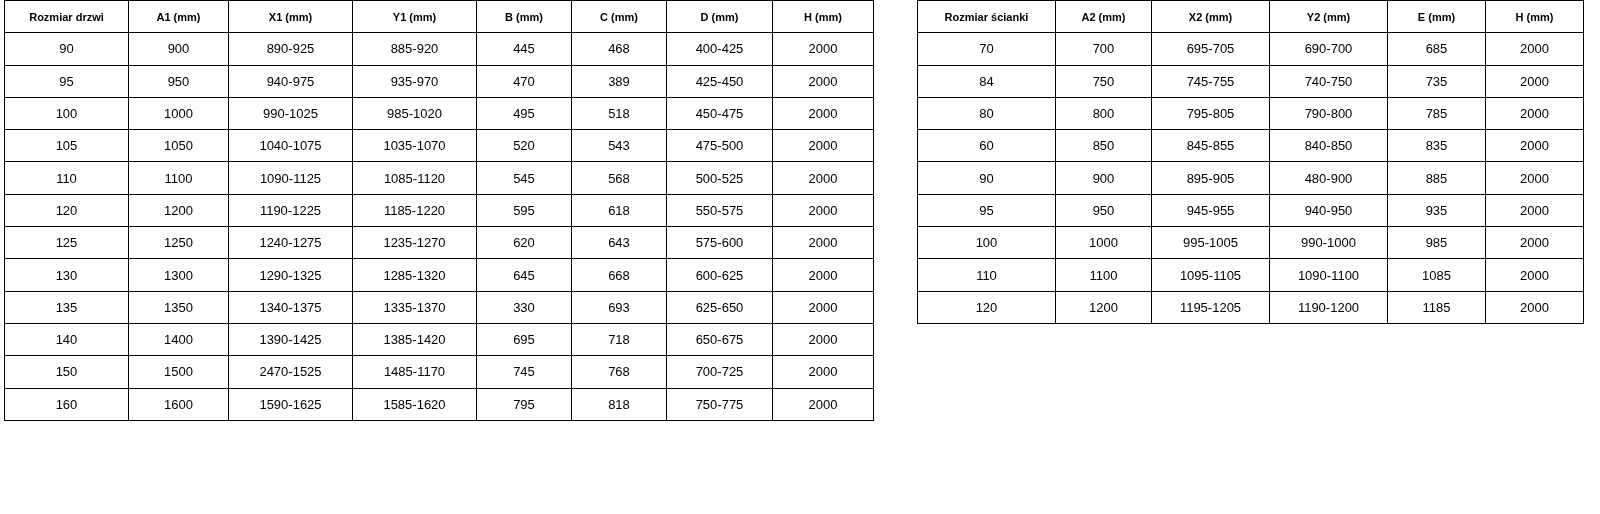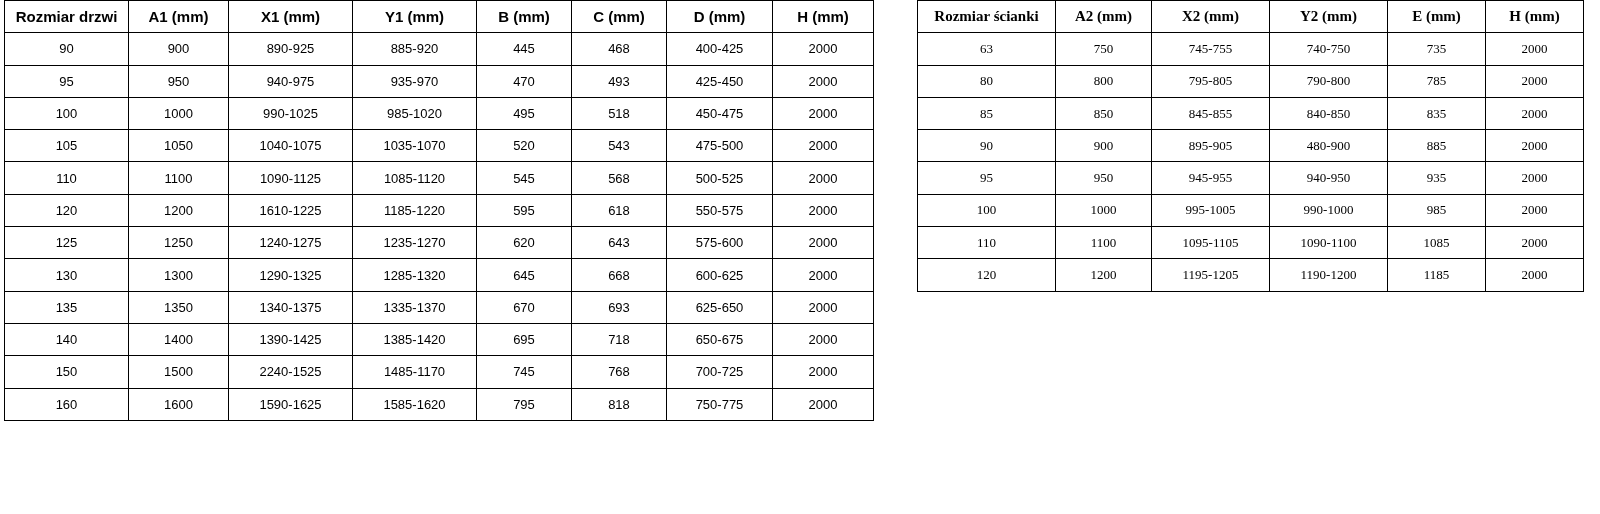--- a/index.html
+++ b/index.html
@@ -17,39 +17,39 @@
   .page {
     position: relative;
     width: 1600px;
     height: 514px;
   }
   .table-wrap {
     position: absolute;
     top: 0;
   }
   #doors-wrap { left: 4px; }
-  #walls-wrap { left: 917px; font-family: Liberation Serif, serif; }
+  #walls-wrap { left: 917px; }
 
   table.data {
     border-collapse: collapse;
     table-layout: fixed;
   }
   table.data th,
   table.data td {
     border: 1px solid #000000;
     text-align: center;
     vertical-align: middle;
     font-size: 13px;
     height: 31.3px;
     padding: 0 2px;
     white-space: nowrap;
   }
   table.data th {
     font-weight: bold;
-    font-size: 15px;
+    font-size: 11px;
   }
   table.data td {
     font-weight: normal;
   }
 
   
   #doors-table col.c0 { width: 124px; }
   #doors-table col.c1 { width: 100px; }
   #doors-table col.c2 { width: 124px; }
   #doors-table col.c3 { width: 124px; }
@@ -105,21 +105,21 @@
             <td>468</td>
             <td>400-425</td>
             <td>2000</td>
           </tr>
           <tr>
             <td>95</td>
             <td>950</td>
             <td>940-975</td>
             <td>935-970</td>
             <td>470</td>
-            <td>493</td>
+            <td>389</td>
             <td>425-450</td>
             <td>2000</td>
           </tr>
           <tr>
             <td>100</td>
             <td>1000</td>
             <td>990-1025</td>
             <td>985-1020</td>
             <td>495</td>
             <td>518</td>
@@ -142,21 +142,21 @@
             <td>1090-1125</td>
             <td>1085-1120</td>
             <td>545</td>
             <td>568</td>
             <td>500-525</td>
             <td>2000</td>
           </tr>
           <tr>
             <td>120</td>
             <td>1200</td>
-            <td>1610-1225</td>
+            <td>1190-1225</td>
             <td>1185-1220</td>
             <td>595</td>
             <td>618</td>
             <td>550-575</td>
             <td>2000</td>
           </tr>
           <tr>
             <td>125</td>
             <td>1250</td>
             <td>1240-1275</td>
@@ -174,39 +174,39 @@
             <td>645</td>
             <td>668</td>
             <td>600-625</td>
             <td>2000</td>
           </tr>
           <tr>
             <td>135</td>
             <td>1350</td>
             <td>1340-1375</td>
             <td>1335-1370</td>
-            <td>670</td>
+            <td>330</td>
             <td>693</td>
             <td>625-650</td>
             <td>2000</td>
           </tr>
           <tr>
             <td>140</td>
             <td>1400</td>
             <td>1390-1425</td>
             <td>1385-1420</td>
             <td>695</td>
             <td>718</td>
             <td>650-675</td>
             <td>2000</td>
           </tr>
           <tr>
             <td>150</td>
             <td>1500</td>
-            <td>2240-1525</td>
+            <td>2470-1525</td>
             <td>1485-1170</td>
             <td>745</td>
             <td>768</td>
             <td>700-725</td>
             <td>2000</td>
           </tr>
           <tr>
             <td>160</td>
             <td>1600</td>
             <td>1590-1625</td>
@@ -235,37 +235,45 @@
             <th>Rozmiar ścianki</th>
             <th>A2 (mm)</th>
             <th>X2 (mm)</th>
             <th>Y2 (mm)</th>
             <th>E (mm)</th>
             <th>H (mm)</th>
           </tr>
       </thead>
       <tbody id="walls-body">
           <tr>
-            <td>63</td>
+            <td>70</td>
+            <td>700</td>
+            <td>695-705</td>
+            <td>690-700</td>
+            <td>685</td>
+            <td>2000</td>
+          </tr>
+          <tr>
+            <td>84</td>
             <td>750</td>
             <td>745-755</td>
             <td>740-750</td>
             <td>735</td>
             <td>2000</td>
           </tr>
           <tr>
             <td>80</td>
             <td>800</td>
             <td>795-805</td>
             <td>790-800</td>
             <td>785</td>
             <td>2000</td>
           </tr>
           <tr>
-            <td>85</td>
+            <td>60</td>
             <td>850</td>
             <td>845-855</td>
             <td>840-850</td>
             <td>835</td>
             <td>2000</td>
           </tr>
           <tr>
             <td>90</td>
             <td>900</td>
             <td>895-905</td>

